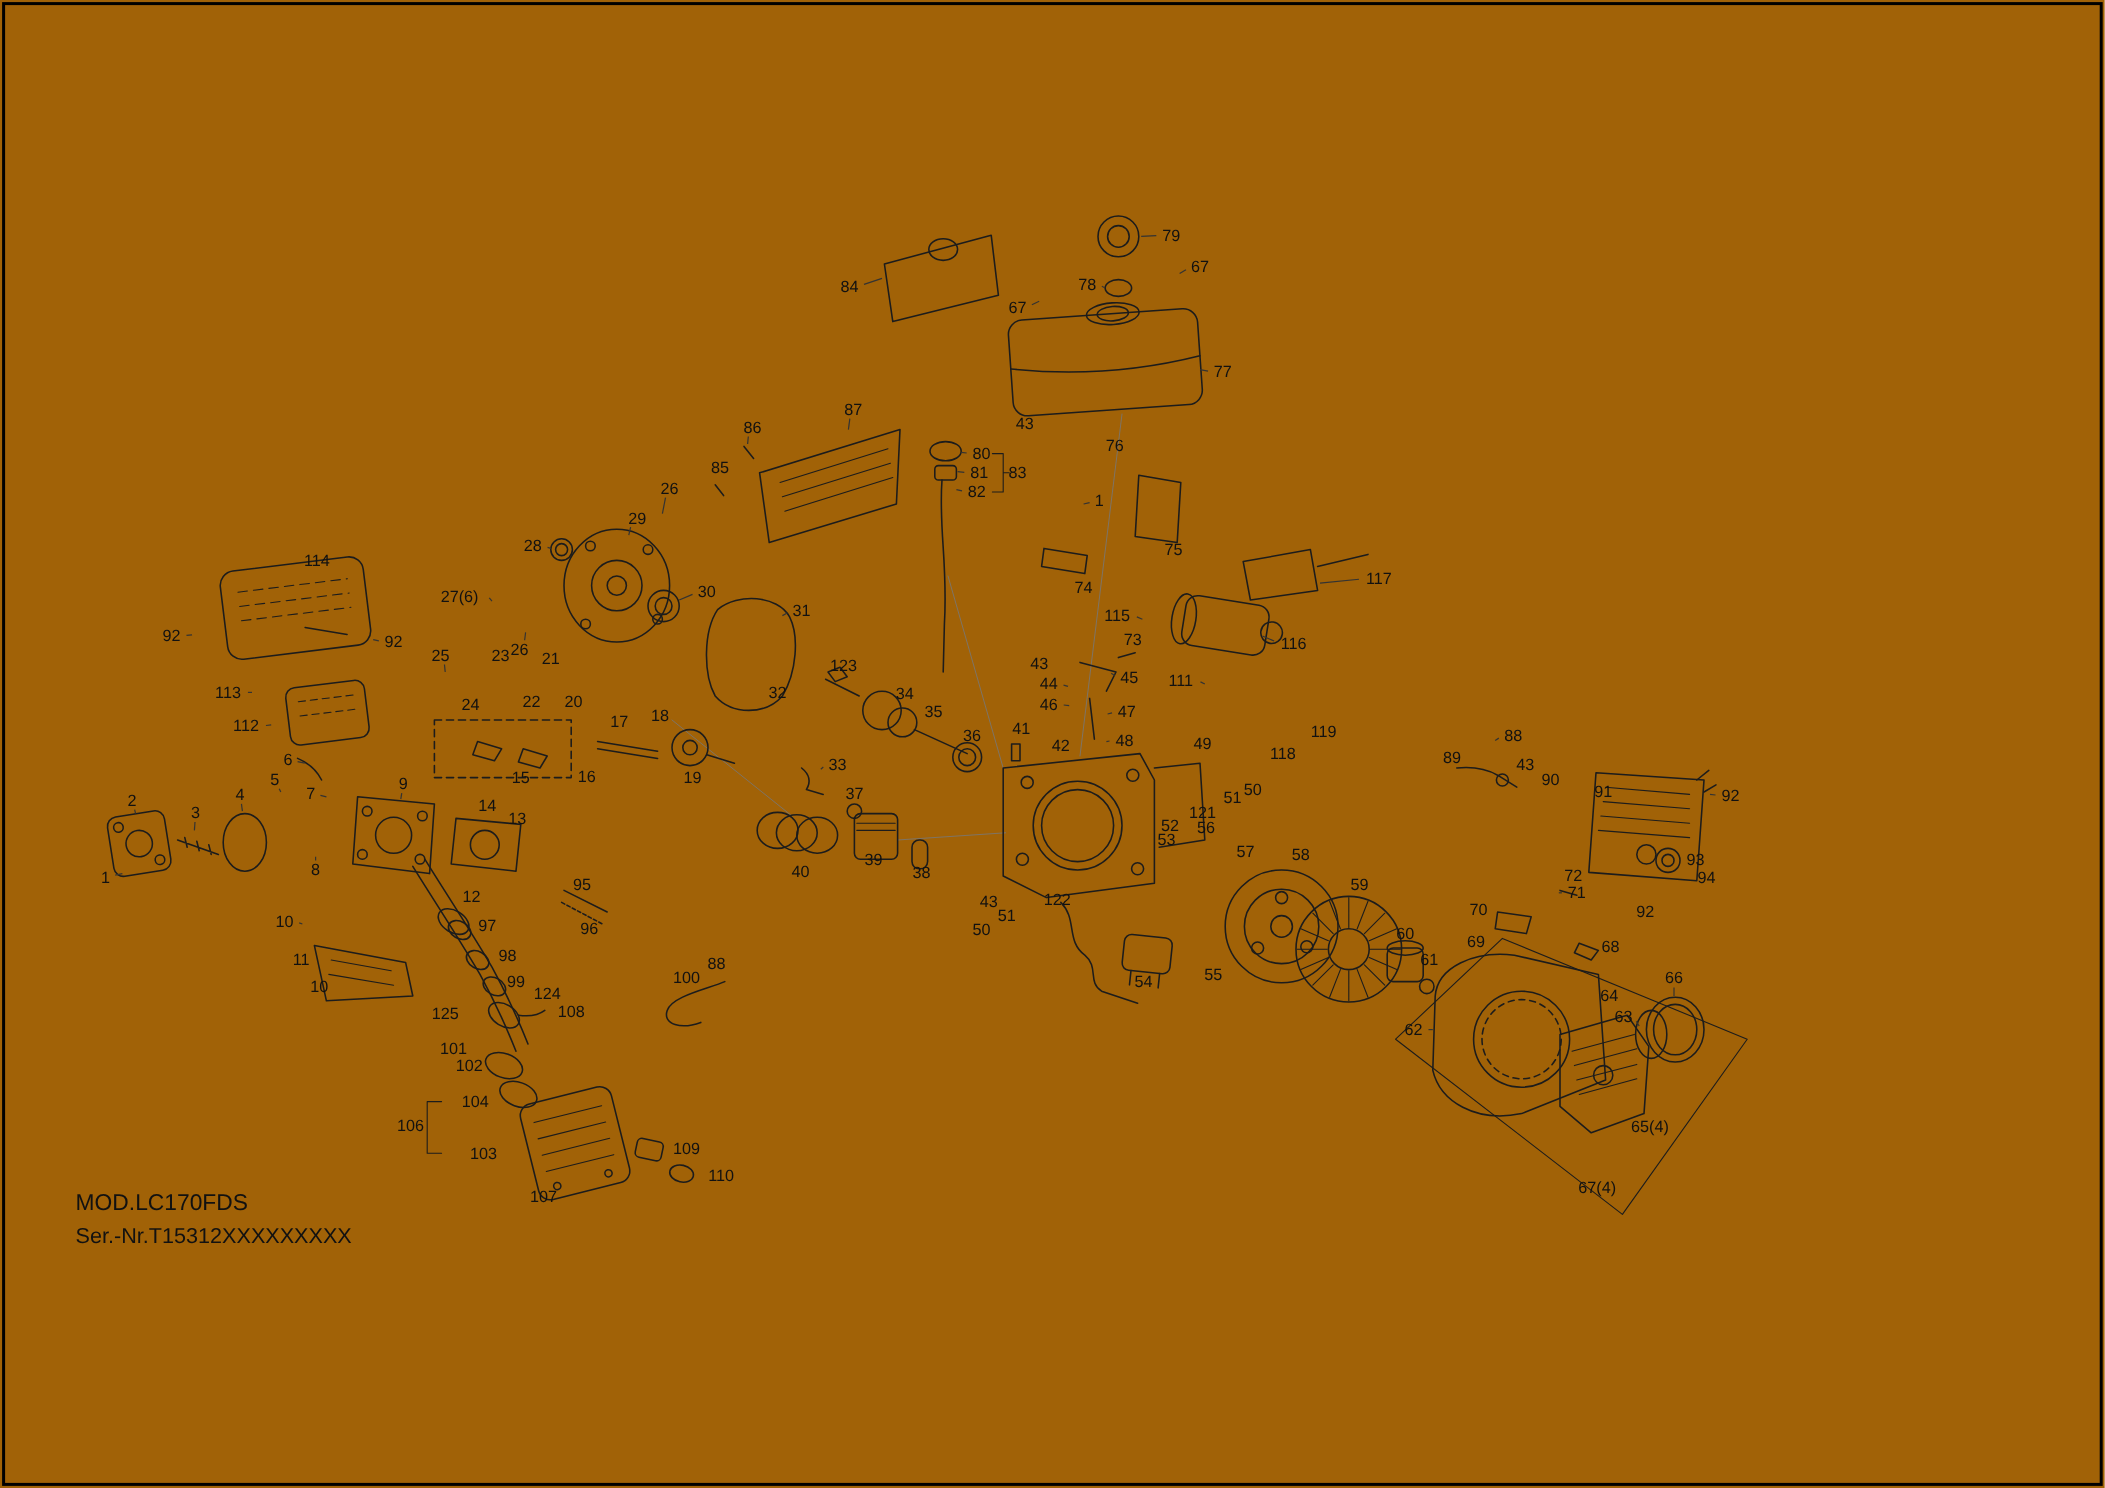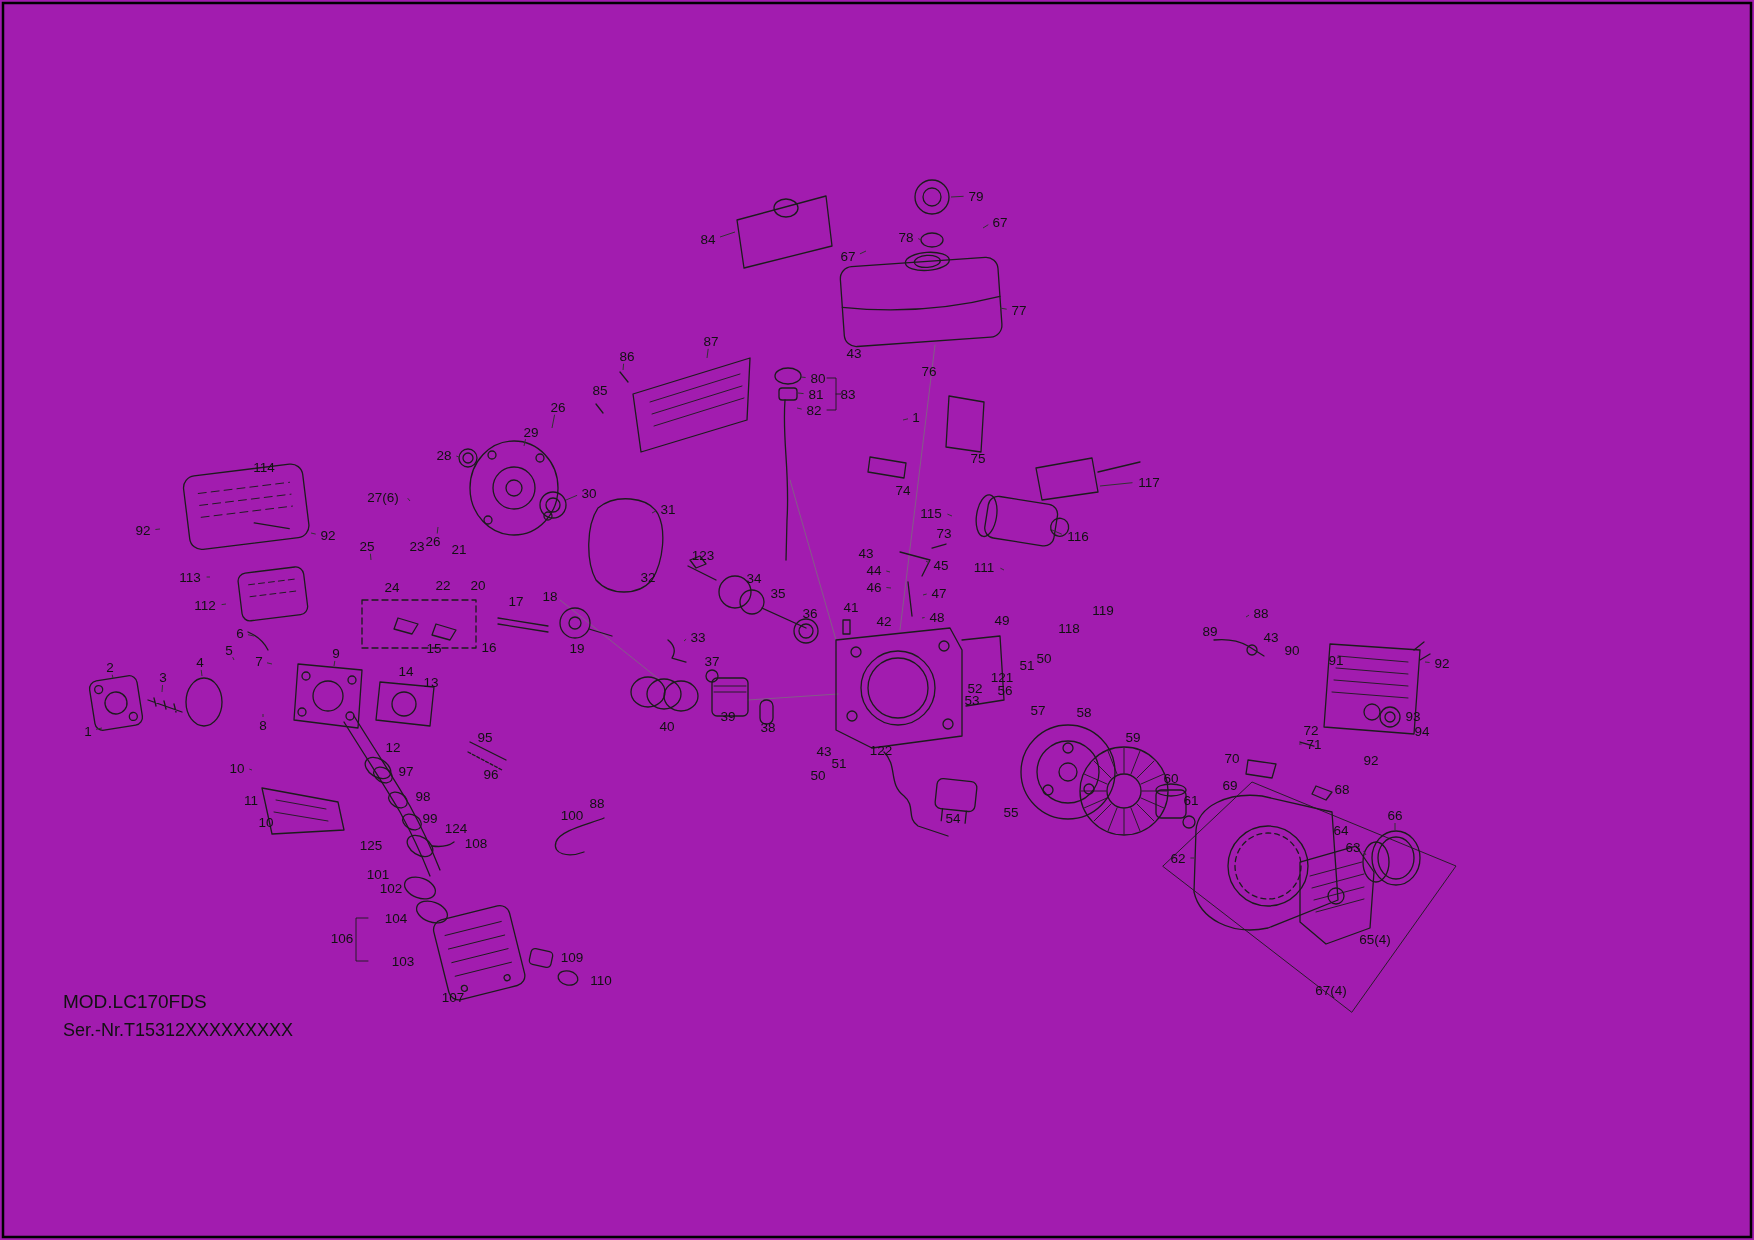--- a/index.html
+++ b/index.html
@@ -1,16 +1,16 @@
 <!DOCTYPE html>
 <html><head>
 <meta charset="utf-8">
 <style>
   html,body{margin:0;padding:0;background:#ffffff;}
-  .page{width:1754px;height:1240px;position:relative;background:#a21caf;}
+  .page{width:1754px;height:1240px;position:relative;background:#a16207;}
   svg{display:block;}
   .lbl{font-family:"Liberation Sans",sans-serif;font-size:13.5px;fill:#111;text-anchor:middle;dominant-baseline:central;}
   .leader{stroke:#333;stroke-width:1;fill:none;}
   .model-text{font-family:"Liberation Sans",sans-serif;font-size:19px;fill:#111;}
   .serial-text{font-family:"Liberation Sans",sans-serif;font-size:18px;fill:#111;}
   .art{stroke:#1c1c1c;fill:none;stroke-width:1.3;stroke-linejoin:round;stroke-linecap:round;}
   .thin{stroke-width:0.9;}
   .faint{stroke:#777;stroke-width:0.7;}
 </style>
 </head>

